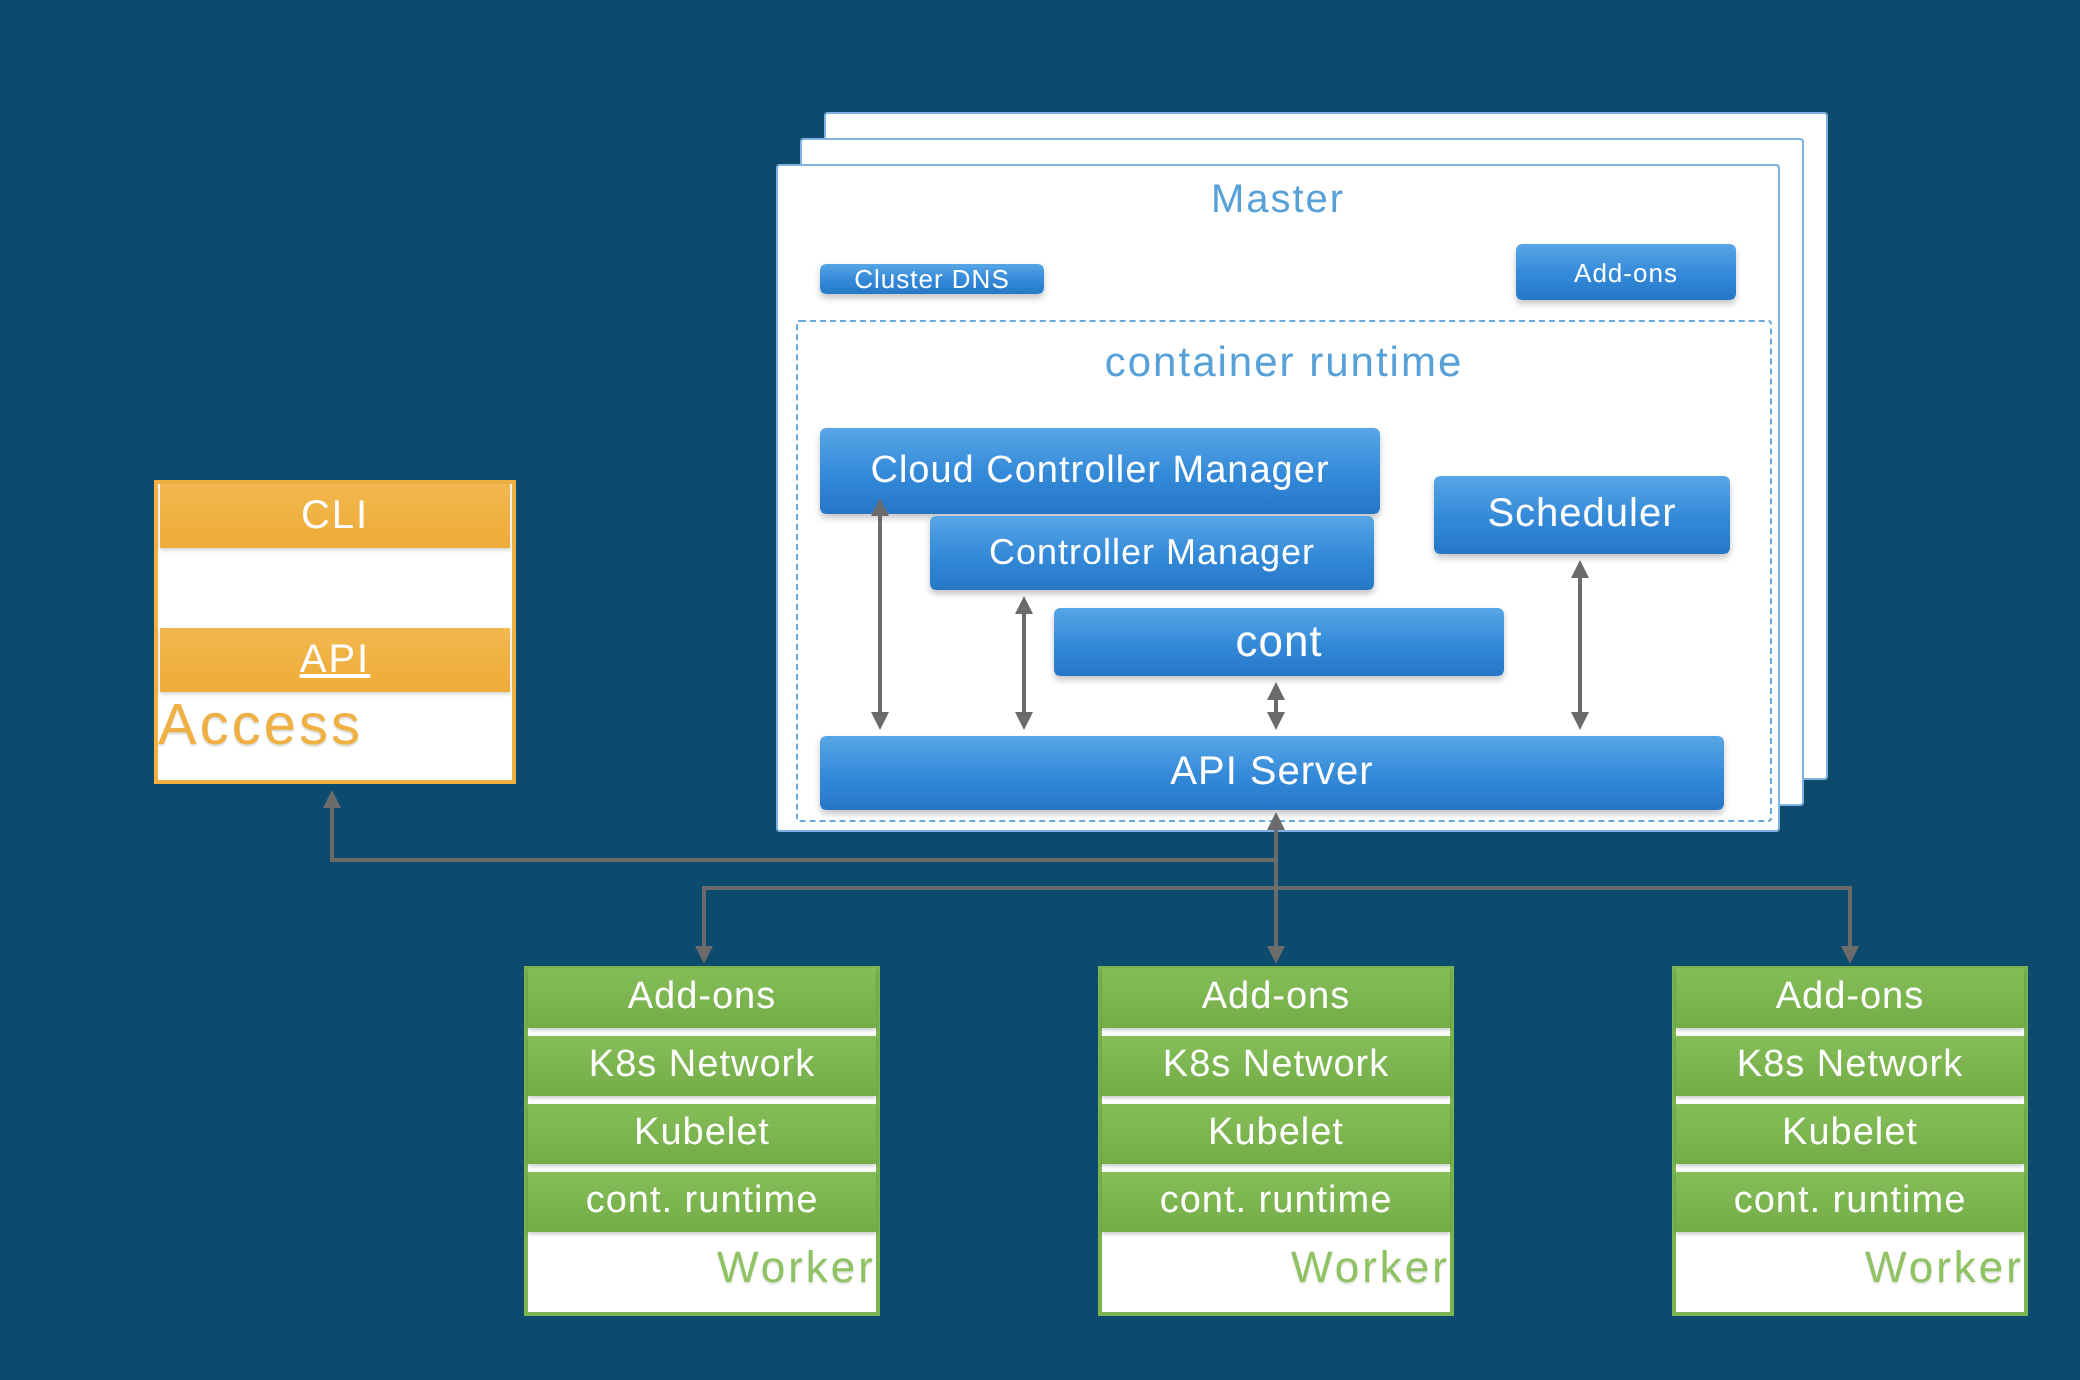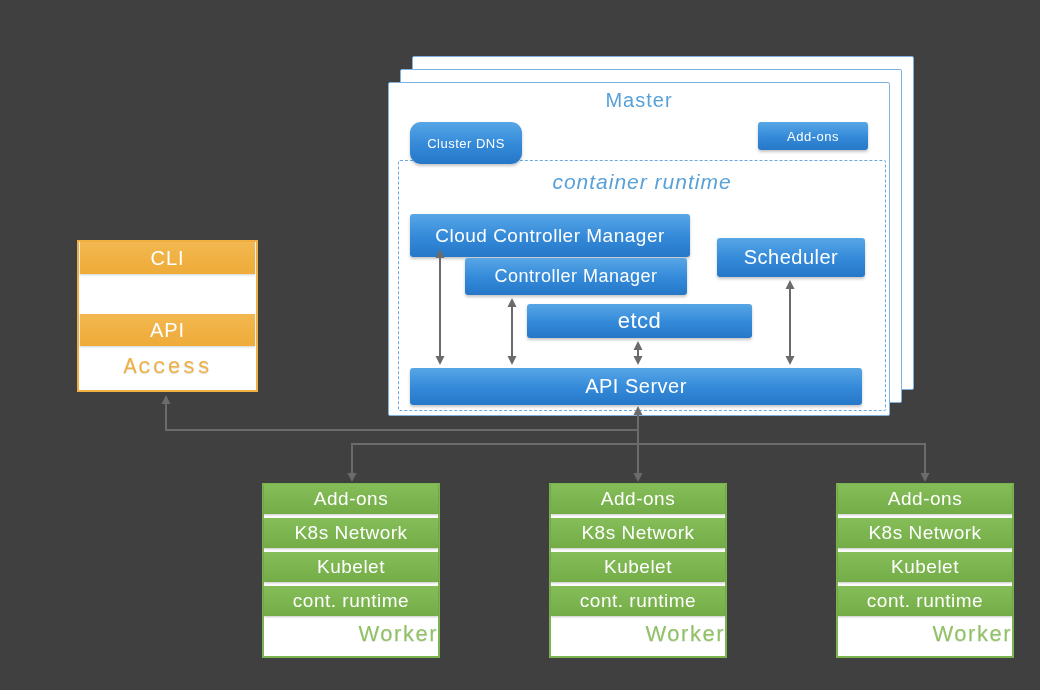--- a/index.html
+++ b/index.html
@@ -1,17 +1,17 @@
 <!DOCTYPE html>
 <html><head>
 <meta charset="utf-8">
 <style>
   html,body{margin:0;padding:0;background:#ffffff;}
   #canvas{
-    position:relative;width:1040px;height:690px;background:#404040;overflow:hidden;
+    position:relative;width:1040px;height:690px;background:#0c4a6e;overflow:hidden;
     font-family:"Liberation Sans", sans-serif;
   }
   .abs{position:absolute;box-sizing:border-box;}
 
   
   .master-layer{
     border:1.5px solid #7fb2e0;background:#ffffff;border-radius:2px;
   }
   .master-title{
     color:#58a1d8;font-size:20px;letter-spacing:1px;text-align:center;
@@ -35,24 +35,23 @@
     border:2px solid #f0b042;background:#ffffff;
   }
   .orange-bar{
     position:absolute;left:1px;right:1px;height:32px;
     background:linear-gradient(180deg,#f2b84f,#eeab38);
     color:#ffffff;font-size:20px;letter-spacing:1px;
     display:flex;align-items:center;justify-content:center;
     box-shadow:0 1px 2px rgba(0,0,0,.18);
   }
   .access-label{
-    position:absolute;left:0;right:0;bottom:10px;text-align:center;
-    color:#f0b144;font-size:22px;letter-spacing:1.5px;
+    position:absolute;left:0;right:0;bottom:10px;
+    color:#f0b144;font-size:29px;letter-spacing:1.5px;
     text-shadow:0 1px 1px rgba(0,0,0,.15);
-    font-family:Liberation Mono, monospace;
   }
 
   
   .worker-node{
     border:2px solid #7cb550;background:#ffffff;
   }
   .green-bar{
     position:absolute;left:0;right:0;height:30px;
     background:linear-gradient(180deg,#85bd59,#74ad47);
     color:#ffffff;font-size:19px;letter-spacing:.5px;
@@ -72,34 +71,34 @@
 
 <div id="canvas">
 
   <div class="abs master-layer" style="left:412px;top:56px;width:502px;height:334px;"></div>
   <div class="abs master-layer" style="left:400px;top:69px;width:502px;height:334px;"></div>
   <div class="abs master-layer" style="left:388px;top:82px;width:502px;height:334px;"></div>
 
   <div class="abs master-title" style="left:388px;top:89px;width:502px;">Master</div>
 
   <div class="abs dashed-box" style="left:398px;top:160px;width:488px;height:251px;"></div>
-  <div class="abs runtime-title" style="left:398px;top:170px;width:488px;font-style:italic;">container runtime</div>
+  <div class="abs runtime-title" style="left:398px;top:170px;width:488px;">container runtime</div>
 
-  <div class="abs blue-box" style="left:410px;top:122px;width:112px;height:42px;font-size:13px;border-radius:11px;">Cluster DNS</div>
+  <div class="abs blue-box" style="left:410px;top:132px;width:112px;height:15px;font-size:13px;">Cluster DNS</div>
   <div class="abs blue-box" style="left:758px;top:122px;width:110px;height:28px;font-size:13px;">Add-ons</div>
 
   <div class="abs blue-box" style="left:410px;top:202px;width:280px;height:43px;font-size:19px;margin-top:12px;">Cloud Controller Manager</div>
   <div class="abs blue-box" style="left:465px;top:258px;width:222px;height:37px;font-size:18px;">Controller Manager</div>
   <div class="abs blue-box" style="left:717px;top:238px;width:148px;height:39px;font-size:20px;">Scheduler</div>
-  <div class="abs blue-box" style="left:527px;top:304px;width:225px;height:34px;font-size:22px;">etcd</div>
+  <div class="abs blue-box" style="left:527px;top:304px;width:225px;height:34px;font-size:22px;">cont</div>
   <div class="abs blue-box" style="left:410px;top:368px;width:452px;height:37px;font-size:20px;">API Server</div>
 
   <div class="abs access-panel" style="left:77px;top:240px;width:181px;height:152px;">
     <div class="orange-bar" style="top:0px;">CLI</div>
-    <div class="orange-bar" style="top:72px;">API</div>
+    <div class="orange-bar" style="top:72px;text-decoration:underline;">API</div>
     <div class="access-label">Access</div>
   </div>
 
   <div class="abs worker-node" style="left:262px;top:483px;width:178px;height:175px;">
     <div class="green-bar" style="top:-1px;">Add-ons</div>
     <div class="green-bar" style="top:33px;">K8s Network</div>
     <div class="green-bar" style="top:67px;">Kubelet</div>
     <div class="green-bar" style="top:101px;">cont. runtime</div>
     <div class="worker-label">Worker</div>
   </div>

